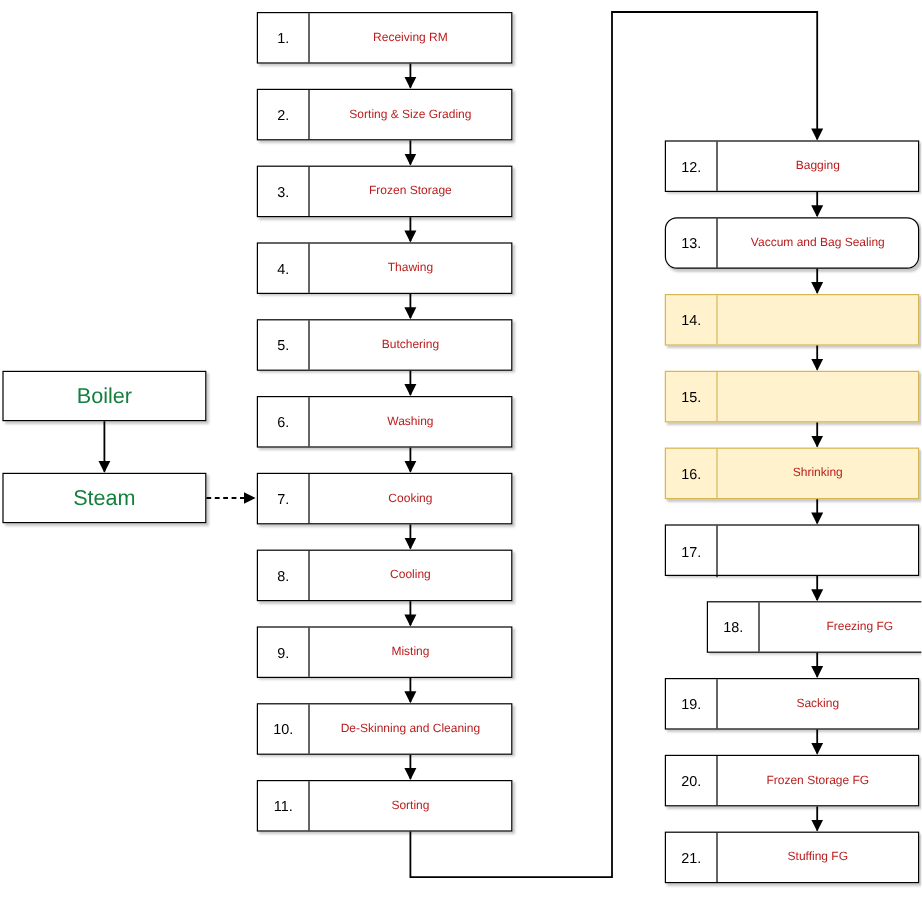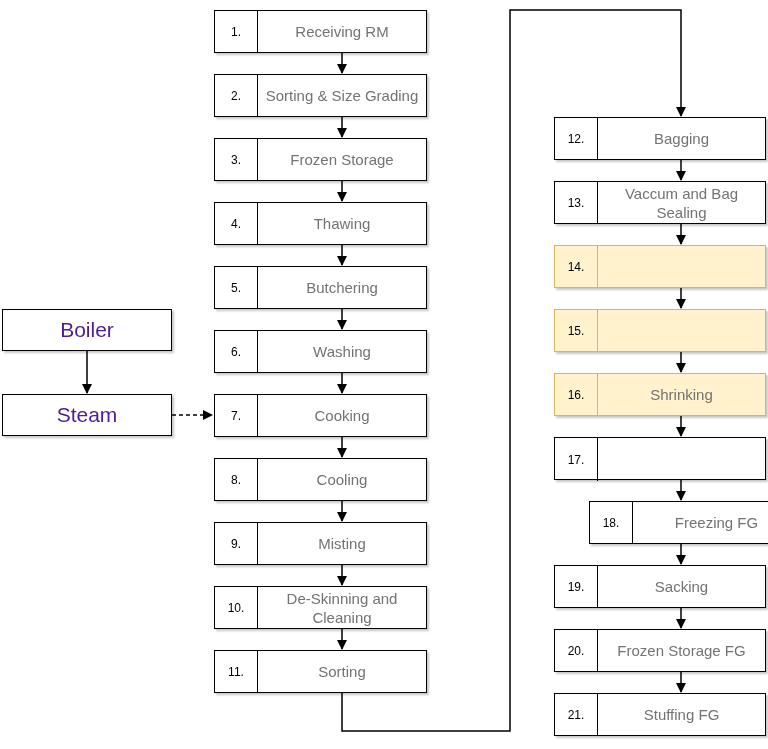--- a/index.html
+++ b/index.html
@@ -33,37 +33,37 @@
     justify-content: center;
     font-size: 12px;
     color: #000000;
   }
   .label-cell {
     flex: 1 1 auto;
     display: flex;
     align-items: center;
     justify-content: center;
     text-align: center;
-    font-size: 15px;
+    font-size: 10px;
     line-height: 19px;
-    color: #737373;
+    color: #b91c1c;
     padding: 0 6px;
   }
   .step-box.highlight {
     background: #fff2cc;
     border-color: #d6b656;
   }
   .step-box.highlight .num-cell {
     border-right-color: #d6b656;
   }
   .plain-box {
     align-items: center;
     justify-content: center;
-    font-size: 21px;
-    color: #4c1d95;
+    font-size: 18px;
+    color: #15803d;
   }
   #arrows {
     position: absolute;
     left: 0;
     top: 0;
     width: 768px;
     height: 749px;
     pointer-events: none;
   }
 </style>
@@ -122,21 +122,21 @@
     <div class="label-cell">De-Skinning and Cleaning</div>
   </div>
       <div class="step-box" style="left: 214px; top: 650px; width: 213px; height: 43px;">
     <div class="num-cell">11.</div>
     <div class="label-cell">Sorting</div>
   </div>
       <div class="step-box" style="left: 554px; top: 117px; width: 212px; height: 43px;">
     <div class="num-cell">12.</div>
     <div class="label-cell">Bagging</div>
   </div>
-      <div class="step-box" style="left: 554px; top: 181px; width: 212px; height: 43px;">
+      <div class="step-box" style="left: 554px; top: 181px; width: 212px; height: 43px; border-radius: 10px;">
     <div class="num-cell">13.</div>
     <div class="label-cell">Vaccum and Bag Sealing</div>
   </div>
       <div class="step-box highlight" style="left: 554px; top: 245px; width: 212px; height: 43px;">
     <div class="num-cell">14.</div>
   </div>
       <div class="step-box highlight" style="left: 554px; top: 309px; width: 212px; height: 43px;">
     <div class="num-cell">15.</div>
   </div>
       <div class="step-box highlight" style="left: 554px; top: 373px; width: 212px; height: 43px;">

